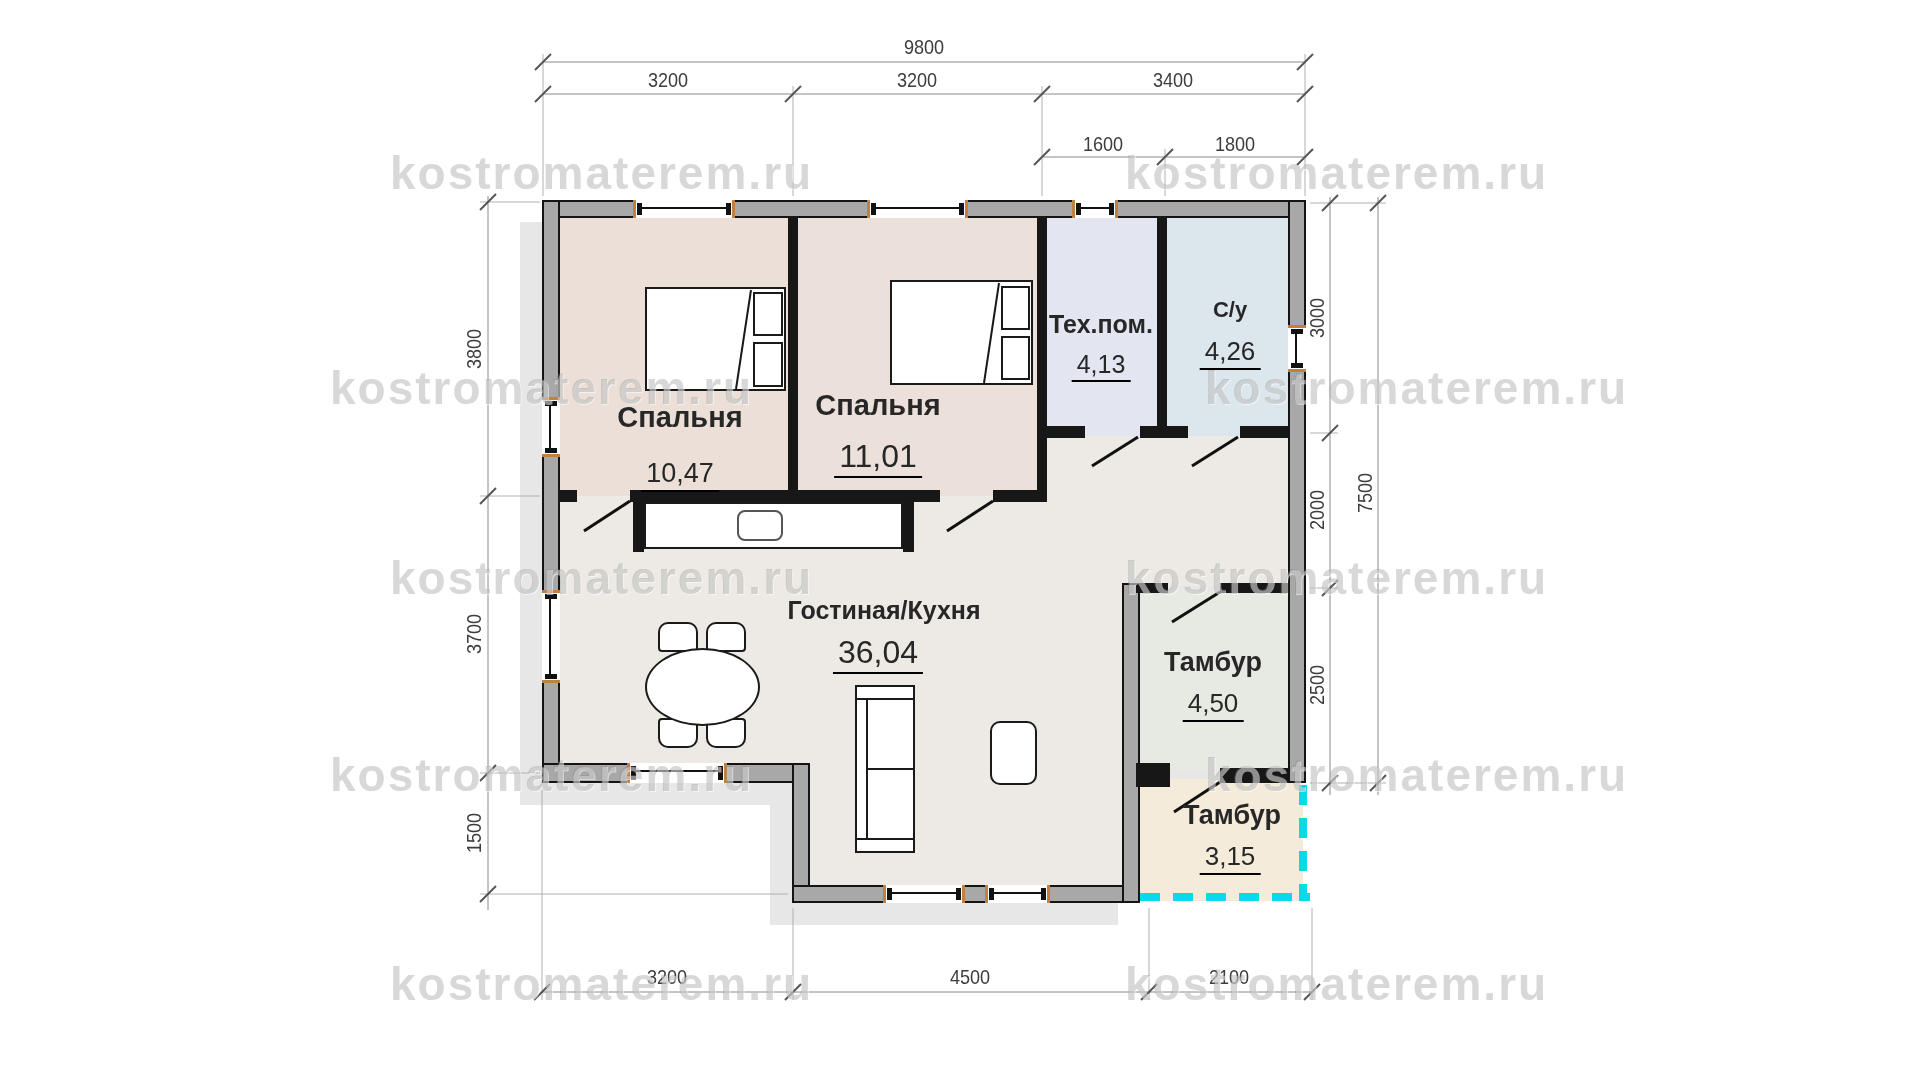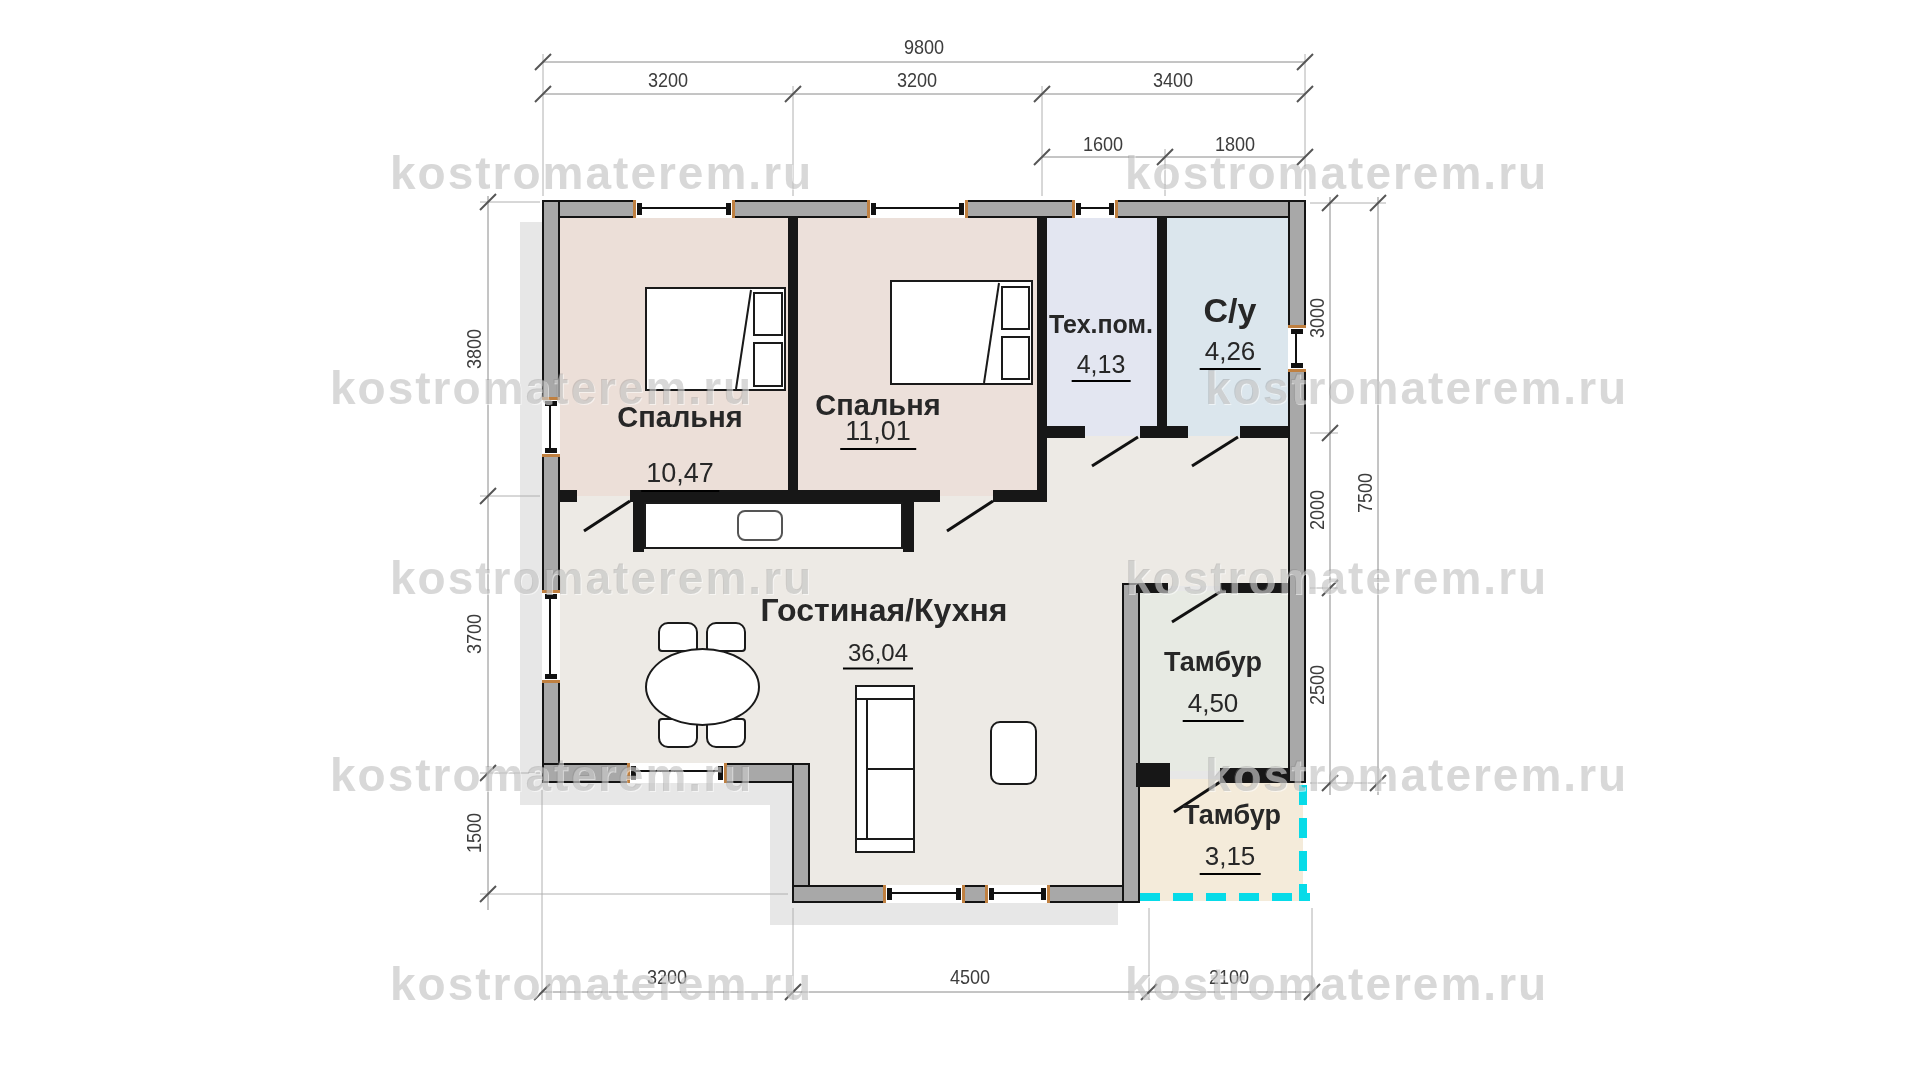--- a/index.html
+++ b/index.html
@@ -251,30 +251,30 @@
         <line x1="785" y1="1000" x2="801" y2="984"></line>
       <line x1="1141" y1="1000" x2="1157" y2="984"></line>
         <line x1="1304" y1="1000" x2="1320" y2="984"></line>
     </g>
   </svg>
 
   <div class="rlabel" style="left:680px;top:417px;font-size:29px;">Спальня</div>
   <div class="rarea" style="left:680px;top:459px;font-size:27px;margin-top:16px;">10,47</div>
 
   <div class="rlabel" style="left:878px;top:405px;font-size:29px;">Спальня</div>
-  <div class="rarea" style="left:878px;top:433px;font-size:27px;">11,01</div>
+  <div class="rarea" style="left:878px;top:458px;font-size:32px;">11,01</div>
 
   <div class="rlabel" style="left:1101px;top:324px;font-size:25px;">Тех.пом.</div>
   <div class="rarea" style="left:1101px;top:366px;font-size:25px;">4,13</div>
 
-  <div class="rlabel" style="left:1230px;top:310px;font-size:34px;">С/у</div>
+  <div class="rlabel" style="left:1230px;top:310px;font-size:22px;">С/у</div>
   <div class="rarea" style="left:1230px;top:353px;font-size:26px;">4,26</div>
 
-  <div class="rlabel" style="left:884px;top:610px;font-size:32px;">Гостиная/Кухня</div>
-  <div class="rarea" style="left:878px;top:654px;font-size:24px;">36,04</div>
+  <div class="rlabel" style="left:884px;top:610px;font-size:25px;">Гостиная/Кухня</div>
+  <div class="rarea" style="left:878px;top:654px;font-size:32px;">36,04</div>
 
   <div class="rlabel" style="left:1213px;top:662px;font-size:27px;">Тамбур</div>
   <div class="rarea" style="left:1213px;top:705px;font-size:26px;">4,50</div>
 
   <div class="rlabel" style="left:1232px;top:815px;font-size:27px;">Тамбур</div>
   <div class="rarea" style="left:1230px;top:858px;font-size:26px;">3,15</div>
 
   <div class="dim" style="left:924px;top:47px;">9800</div>
   <div class="dim" style="left:668px;top:80px;">3200</div>
   <div class="dim" style="left:917px;top:80px;">3200</div>

